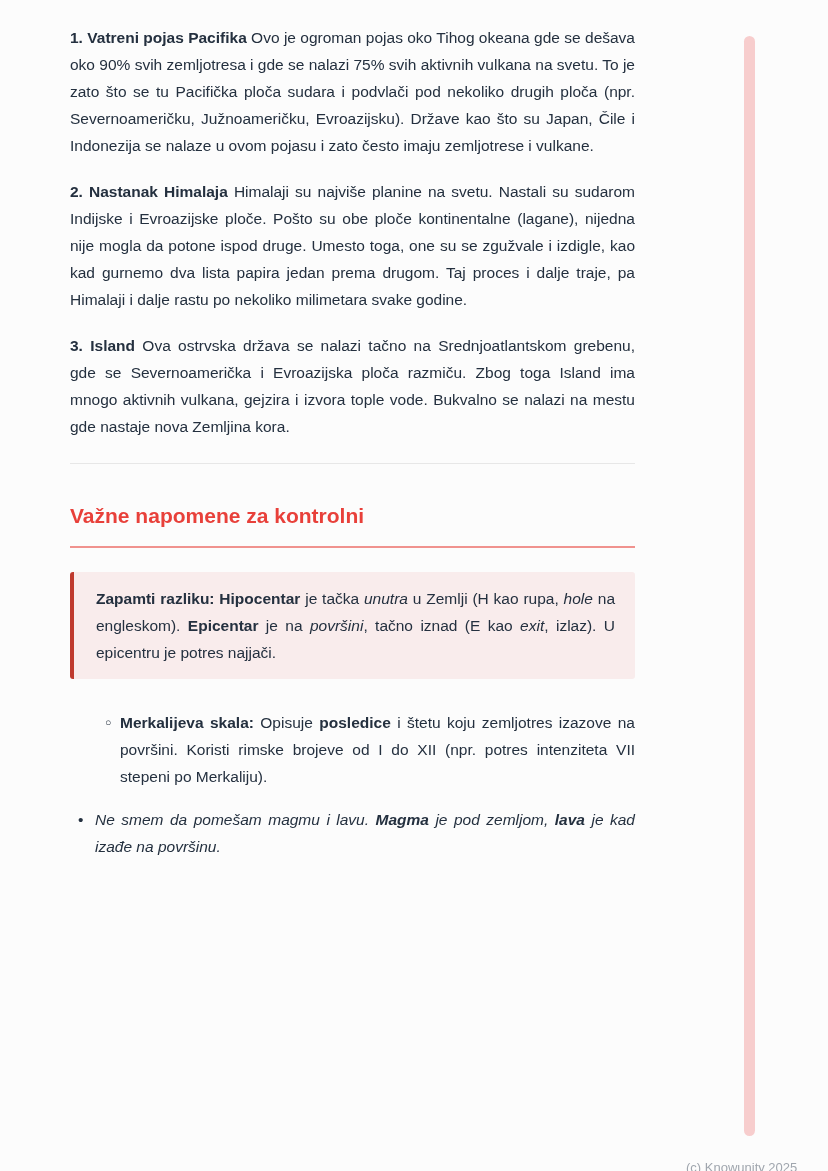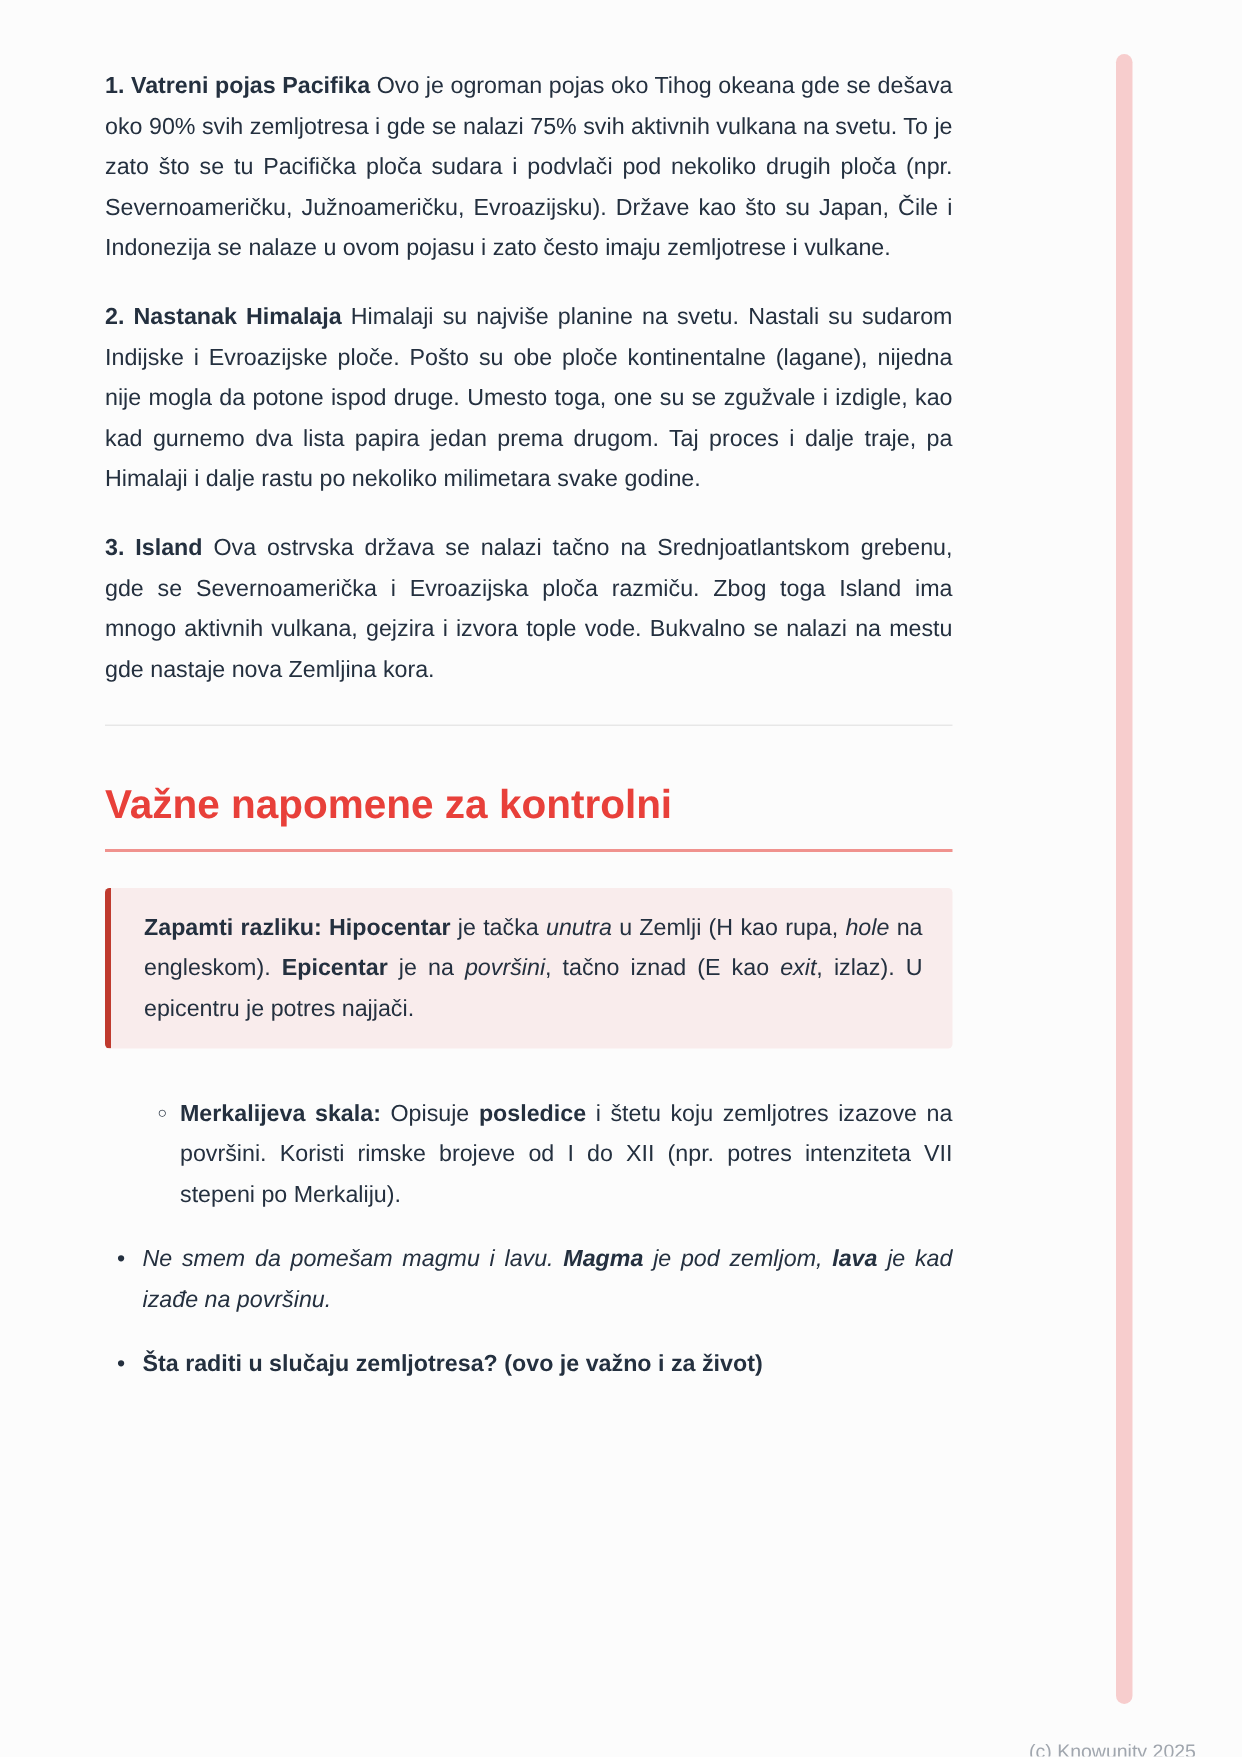--- a/index.html
+++ b/index.html
@@ -7,36 +7,36 @@
   body {
     height: 1171px;
     position: relative;
     overflow: hidden;
     background: var(--page-bg, #fcfcfc);
     color: var(--text-color, #24303f);
     font-family: "Liberation Sans", "DejaVu Sans", sans-serif;
   }
   .content {
     position: absolute;
-    left: 70px; top: 44px;
+    left: 70px; top: 24px;
     width: 565px;
     font-size: 15.5px;
     line-height: 27px;
   }
   .b { font-weight: bold; }
   .i { font-style: italic; }
   p { text-align: justify; margin: 0 0 19px 0; }
   .divider {
     border: 0;
     border-top: 1px solid var(--divider-gray, #e7e7e7);
     margin: 23px 0 0 0;
   }
   .heading {
     margin-top: 36px;
-    font-size: 27px;
+    font-size: 21px;
     line-height: 32px;
     font-weight: bold;
     color: var(--accent-red, #e8403a);
   }
   .heading-underline {
     margin-top: 14px;
     height: 2px;
     background: var(--underline-red, #f0928e);
   }
   .callout {
@@ -111,22 +111,18 @@
             </li>
           </ul>
         </li>
         <li class="li l0">
           <div class="row">
             <span class="marker"></span>
             <span class="li-body"><span class="i">Ne smem da pomešam magmu i lavu. </span><span class="b i">Magma</span><span class="i"> je pod zemljom, </span><span class="b i">lava</span><span class="i"> je kad izađe na površinu.</span></span>
           </div>
         </li>
         <li class="li l0">
-          <div class="row">
-            <span class="marker"></span>
-            <span class="li-body"><span class="b">Šta raditi u slučaju zemljotresa? (ovo je važno i za život)</span></span>
-          </div>
         </li>
       </ul>
   </div>
   <div class="stripe"></div>
   <div class="watermark">(c) Knowunity 2025</div>
 </div>
 
 </body></html>

